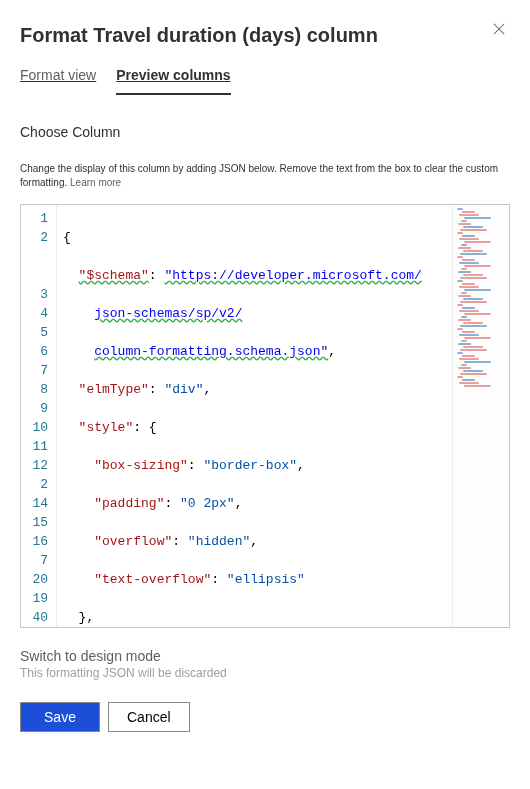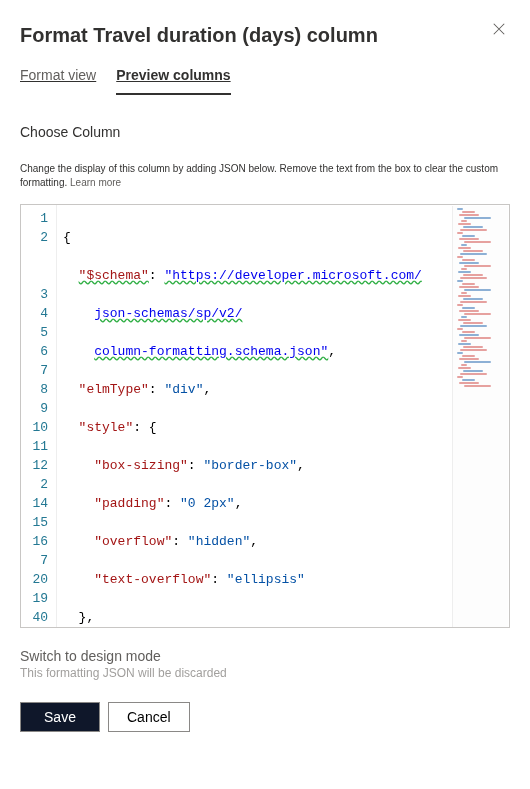--- a/index.html
+++ b/index.html
@@ -175,21 +175,21 @@
   .btn {
     font-family: inherit;
     font-size: 14px;
     padding: 6px 18px;
     border: 1px solid #8a8886;
     background: #fff;
     cursor: pointer;
     min-width: 80px;
   }
   .btn.primary {
-    background: #0f172a;
+    background: #1d4ed8;
     border-color: #8a8886;
     color: #fff;
   }
 </style>
 </head>
 <body>
 
 <div class="panel">
   <div class="header-row">
     <div class="panel-title">Format Travel duration (days) column</div>

